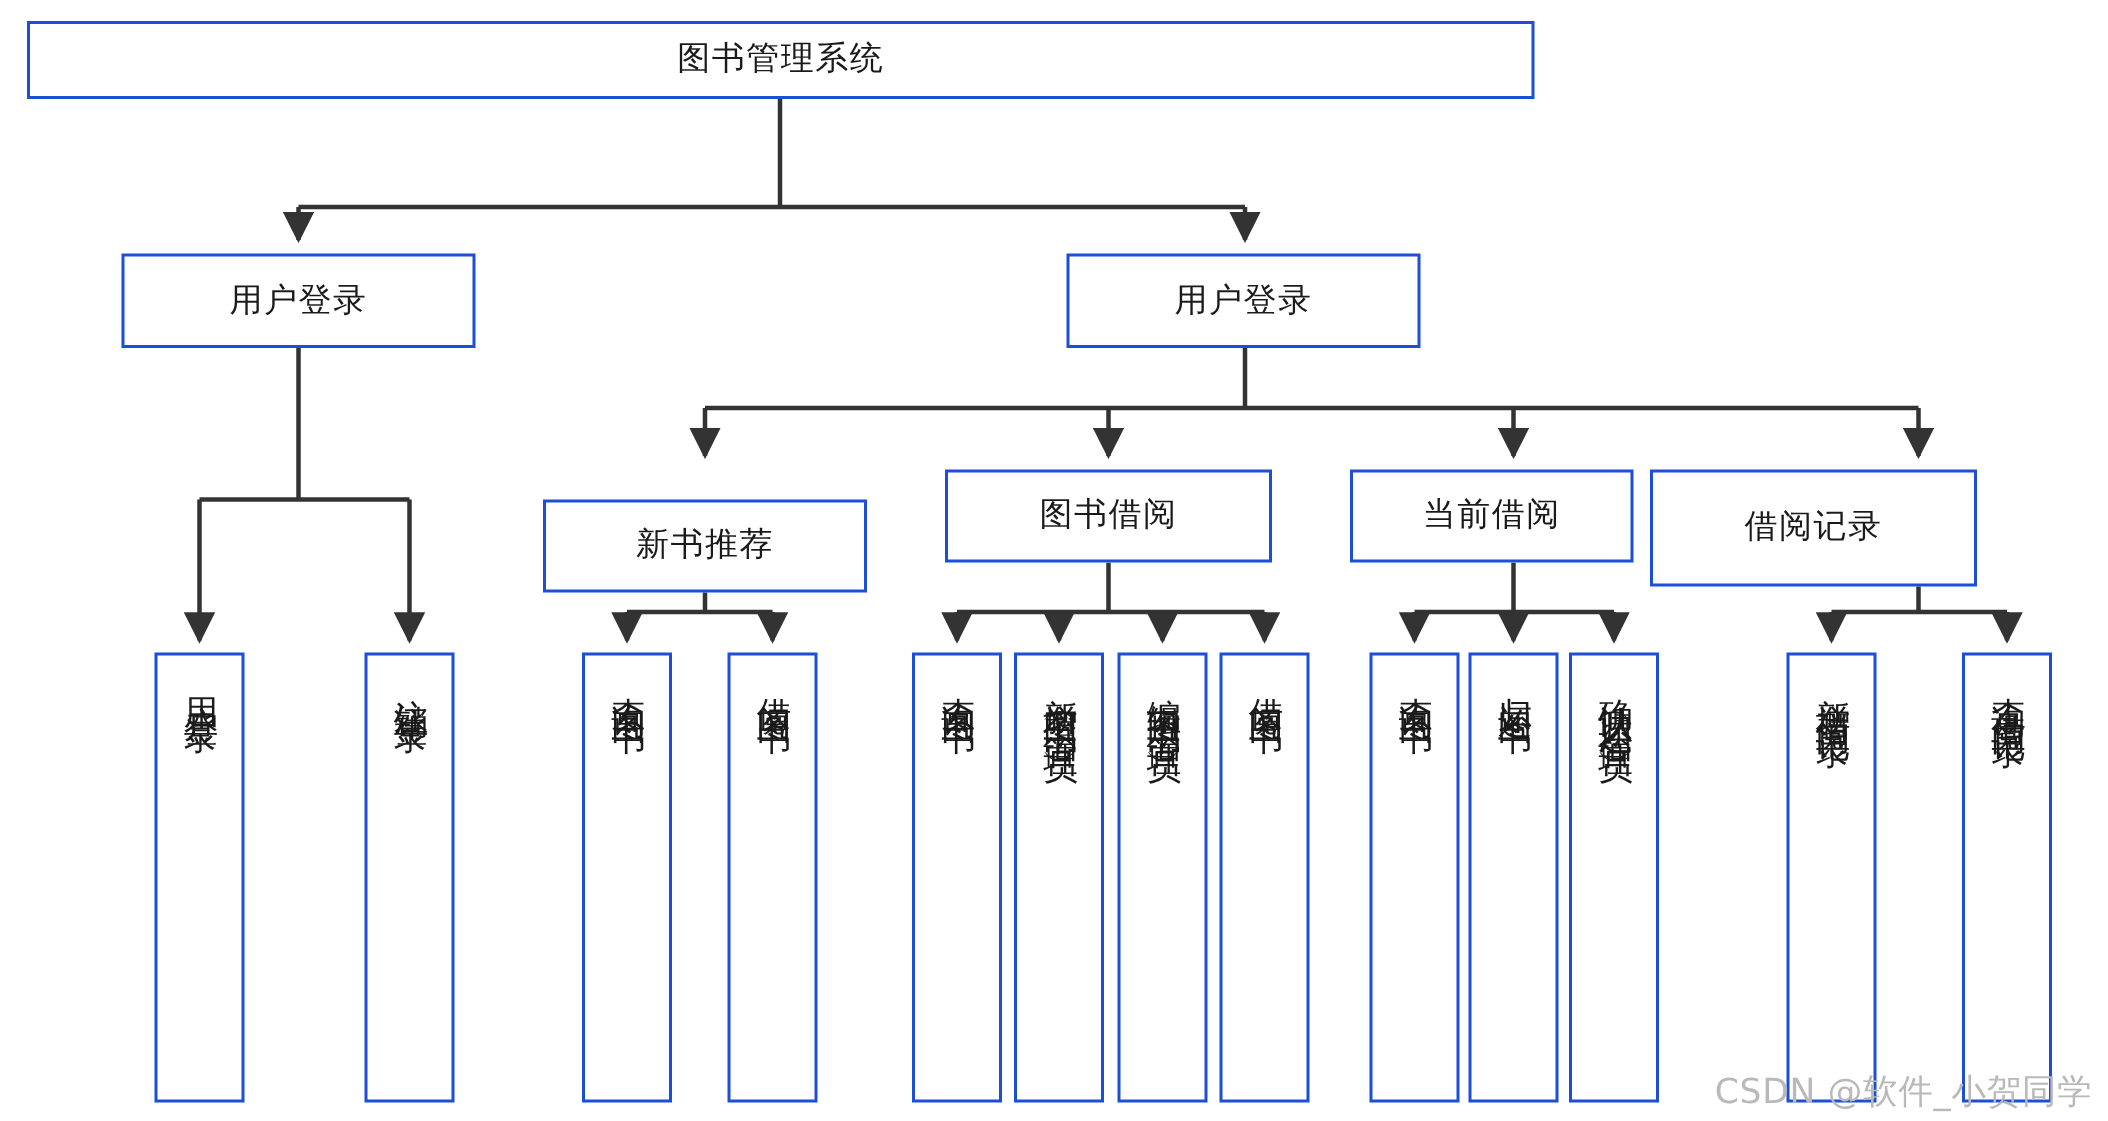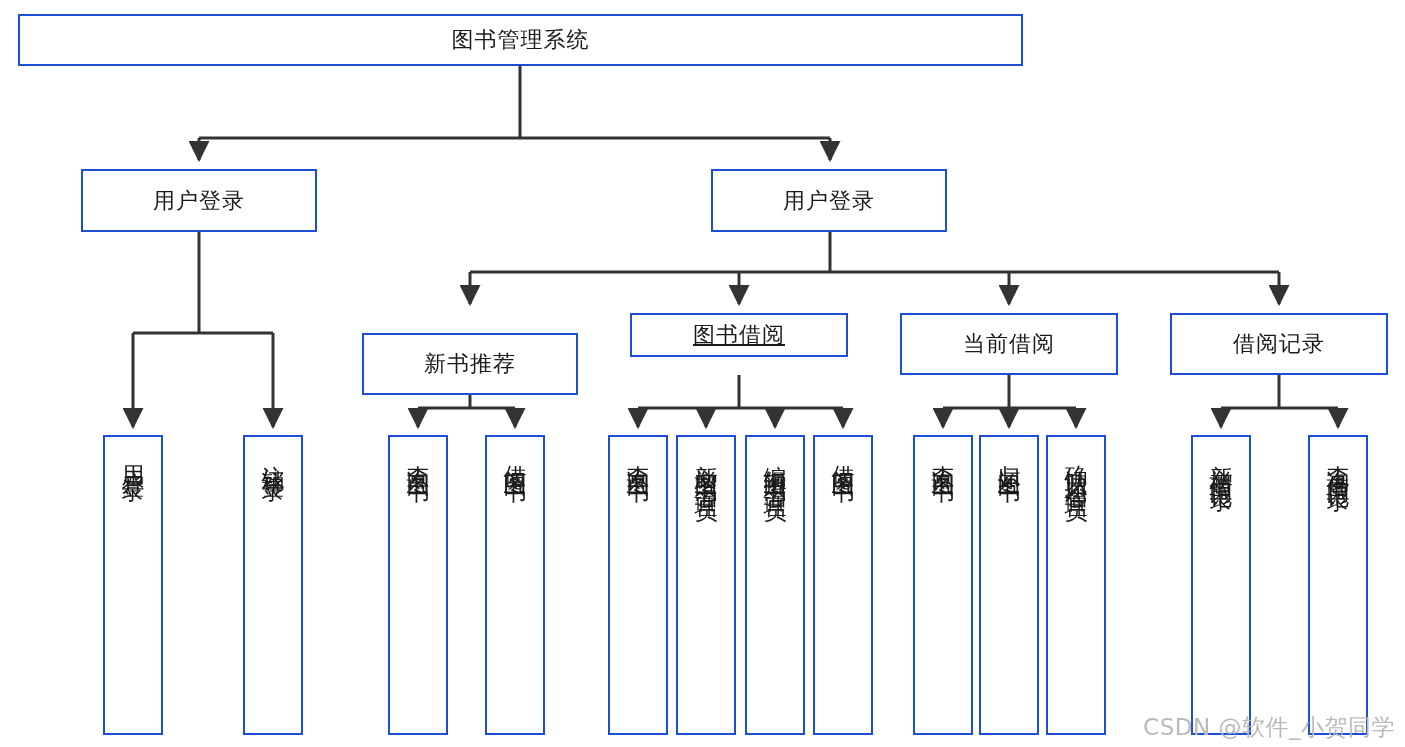--- a/index.html
+++ b/index.html
@@ -133,27 +133,27 @@
   <div class="node horizontal" style="left:81px; top:169px; width:236px; height:63px;">
     <span class="label">用户登录</span>
   </div>
   <div class="node horizontal" style="left:711px; top:169px; width:236px; height:63px;">
     <span class="label">用户登录</span>
   </div>
 
   <div class="node horizontal" style="left:362px; top:313px; width:216px; height:62px;margin-top:20px;">
     <span class="label">新书推荐</span>
   </div>
-  <div class="node horizontal" style="left:630px; top:313px; width:218px; height:44px;text-decoration:underline;">
+  <div class="node horizontal" style="left:630px; top:313px; width:218px; height:62px;">
     <span class="label">图书借阅</span>
   </div>
-  <div class="node horizontal" style="left:900px; top:313px; width:218px; height:62px;">
+  <div class="node horizontal" style="left:900px; top:313px; width:189px; height:62px;">
     <span class="label">当前借阅</span>
   </div>
-  <div class="node horizontal" style="left:1170px; top:313px; width:218px; height:62px;">
+  <div class="node horizontal" style="left:1100px; top:313px; width:218px; height:78px;">
     <span class="label">借阅记录</span>
   </div>
 
   <div class="node vertical" style="left:103px; top:435px; width:60px; height:300px;">
     <span class="label">用户登录</span>
   </div>
   <div class="node vertical" style="left:243px; top:435px; width:60px; height:300px;">
     <span class="label">注销登录</span>
   </div>
 

